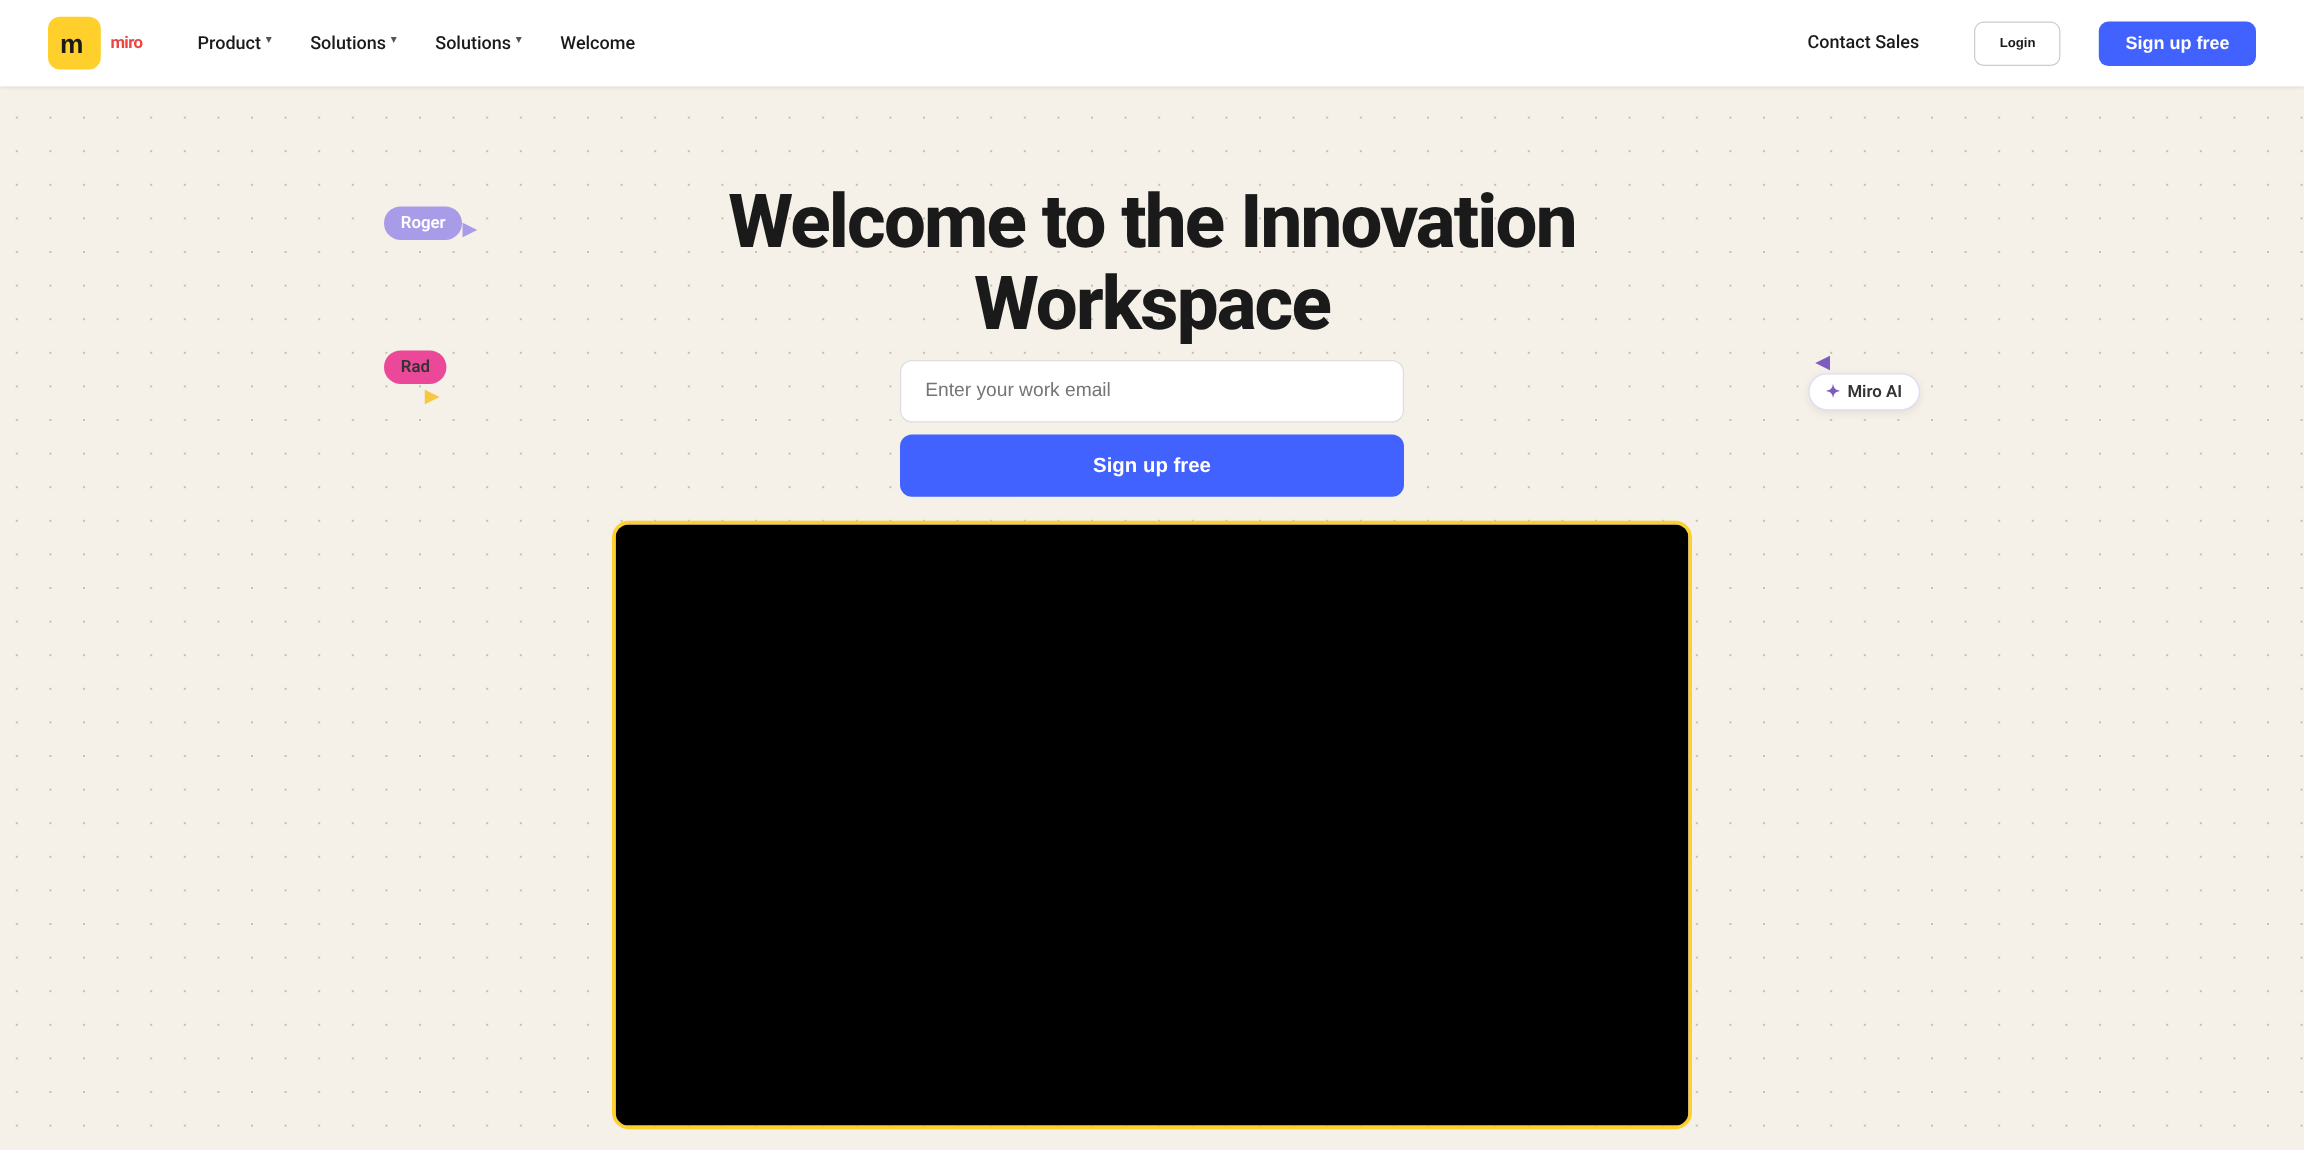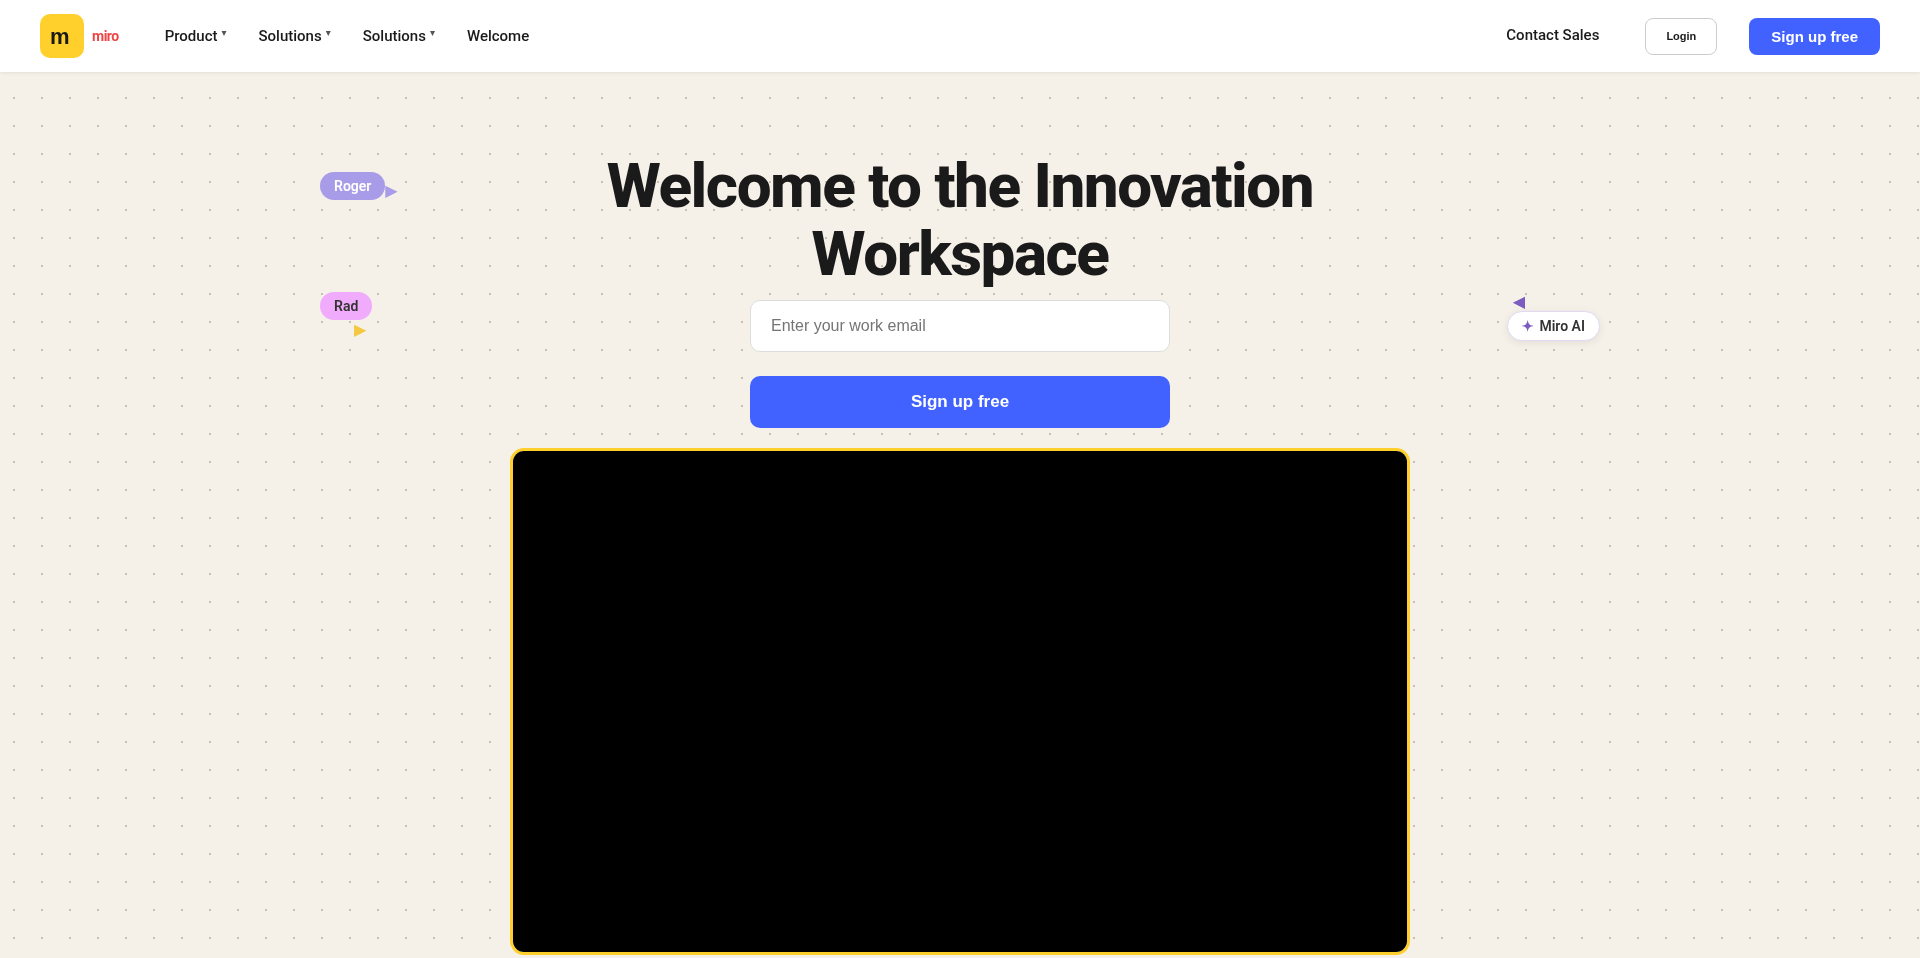--- a/index.html
+++ b/index.html
@@ -151,21 +151,21 @@
       max-width: 680px;
       line-height: 1.5;
       margin-bottom: 40px;
       font-weight: 400;
     }
 
     .hero-form {
       display: flex;
       flex-direction: column;
       align-items: center;
-      gap: 24px;
+      gap: 10px;
       width: 100%;
       max-width: 420px;
     }
 
     .email-input {
       width: 100%;
       padding: 16px 20px;
       font-size: 16px;
       color: #555;
       border: 1.5px solid #ddd;
@@ -216,21 +216,21 @@
     .badge-rad {
       position: absolute;
       left: calc(50% - 640px);
       top: 220px;
       display: flex;
       flex-direction: column;
       align-items: flex-end;
     }
 
     .badge-rad .badge-label {
-      background: #f0abfc;
+      background: #ec4899;
       color: #333;
       font-size: 14px;
       font-weight: 600;
       padding: 6px 14px;
       border-radius: 20px;
     }
 
     .badge-rad .badge-cursor {
       color: #f5c842;
       font-size: 16px;

